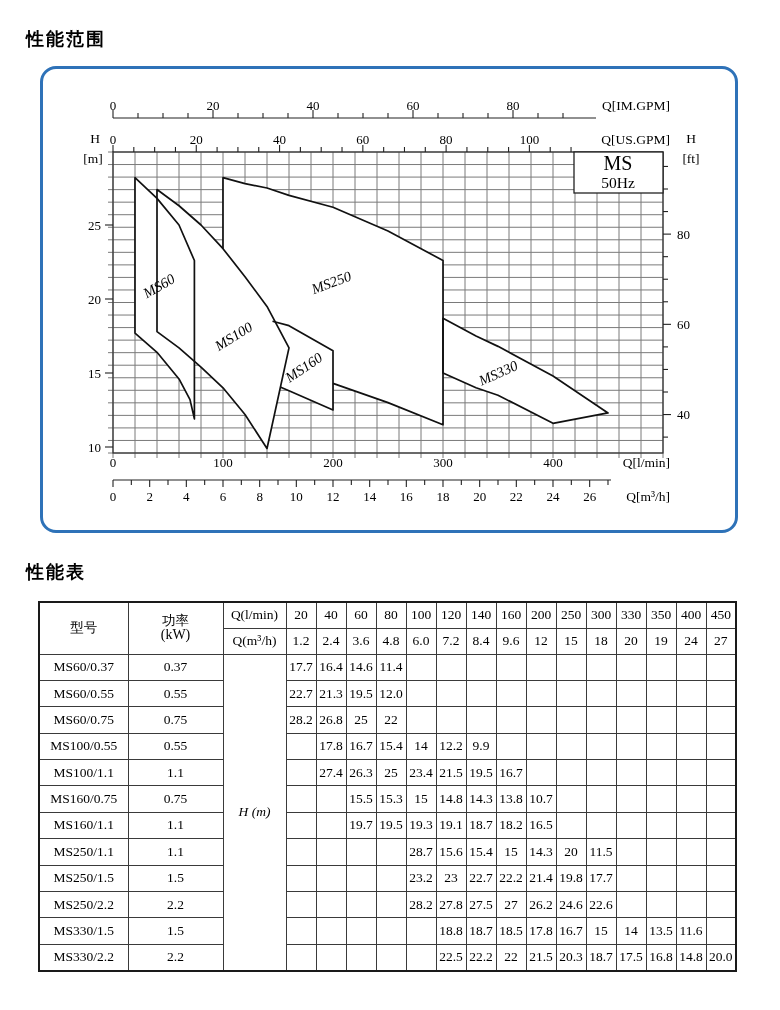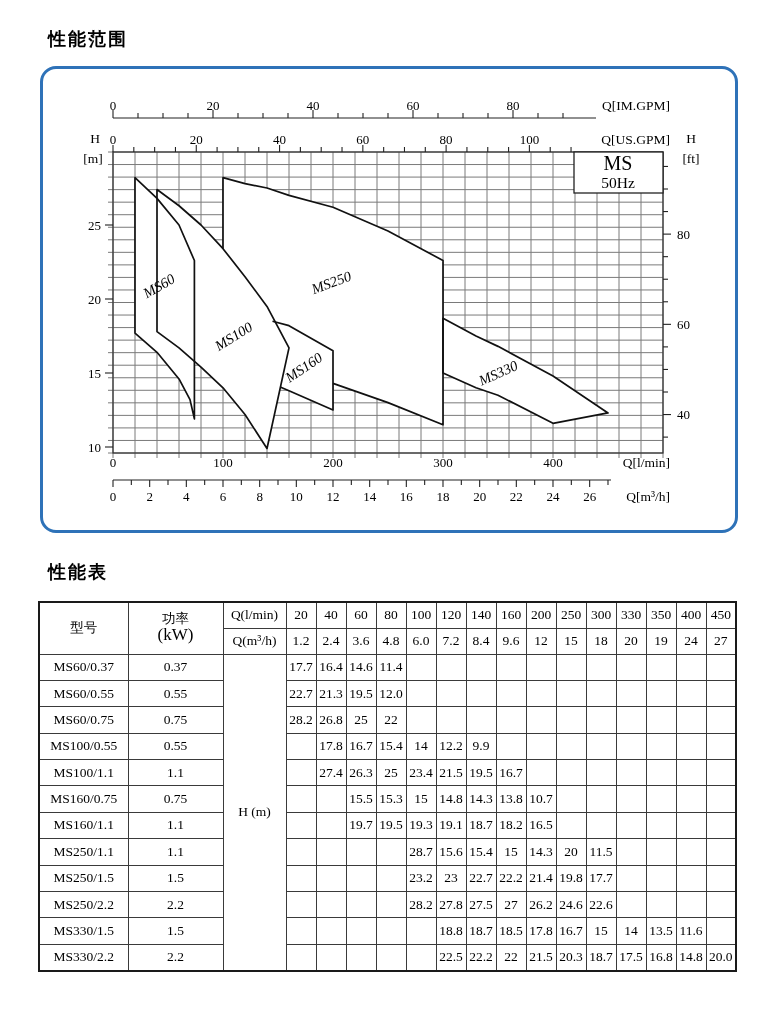--- a/index.html
+++ b/index.html
@@ -1,21 +1,21 @@
 <!DOCTYPE html>
 <html><head>
 <meta charset="utf-8">
 <style>
   html,body{margin:0;padding:0;}
   body{
     width:780px;height:1010px;background:#ffffff;position:relative;
     font-family:"Liberation Serif","DejaVu Serif",serif;color:#000;
   }
   .sec-title{
-    position:absolute;left:48px;
+    position:absolute;left:26px;
     font-family:"Liberation Sans","DejaVu Sans",sans-serif;
     font-weight:700;font-size:18px;letter-spacing:2px;color:#000;
   }
   #t1{top:27px;}
   #t2{top:560px;}
   .panel{
     position:absolute;left:40px;top:66px;width:692px;height:461px;
     border:3px solid #2e72b8;border-radius:16px;background:#fff;
   }
   #chart{display:block;font-family:"Liberation Serif","DejaVu Serif",serif;}
@@ -25,22 +25,22 @@
     border:2px solid #1a1a1a;
   }
   #perf th,#perf td{
     border:1px solid #3a3a3a;text-align:center;vertical-align:middle;
     padding:0;font-weight:normal;font-size:13.5px;line-height:1.05;color:#000;
     overflow:hidden;white-space:nowrap;
   }
   #perf thead tr{height:26px;}
   #perf tbody tr{height:26.4px;}
   .cjk{font-size:15px;}
-  .sub{font-size:17px;}
-  .hm{font-size:13.5px;}
+  .sub{font-size:14px;}
+  .hm{font-size:13.5px;font-style:italic;}
 </style>
 </head>
 <body>
 
 <div class="sec-title" id="t1">性能范围</div>
 
 <div class="panel">
   <svg id="chart" width="692" height="461" viewBox="0 0 692 461">
       <g stroke="#7a7a7a" stroke-width="1">
         <line x1="65" y1="83" x2="620" y2="83"></line>

